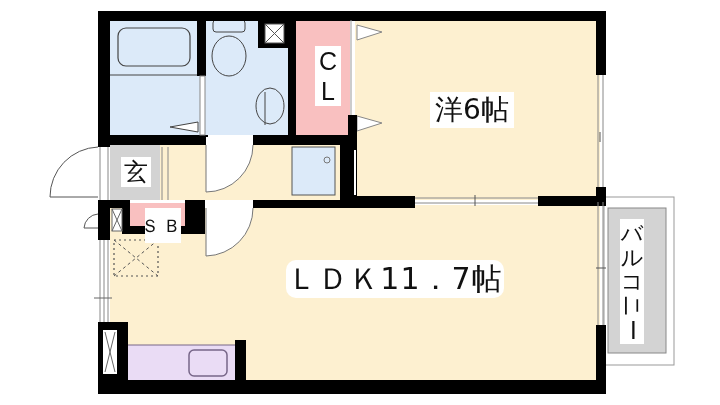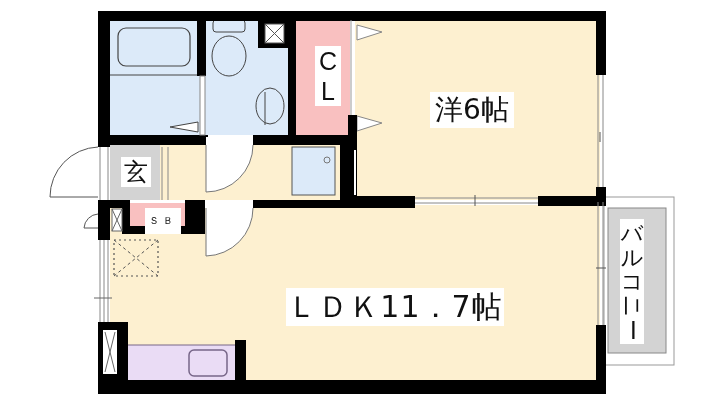--- a/index.html
+++ b/index.html
@@ -3,22 +3,22 @@
 <meta charset="utf-8">
 <style>
   html, body { margin: 0; padding: 0; background: #ffffff; }
   body { width: 720px; height: 405px; overflow: hidden; position: relative; font-family: "DejaVu Sans", "Liberation Sans", sans-serif; }
   #plan { position: absolute; left: 0; top: 0; width: 720px; height: 405px; }
   .lbl { position: absolute; background: #ffffff; color: #111; display: flex; align-items: center; justify-content: center; white-space: nowrap; line-height: 1; }
   .lbl-cl { left: 315px; top: 46px; width: 26px; height: 60px; flex-direction: column; font-size: 25px; font-family: "Liberation Sans", sans-serif; }
   .lbl-cl span { display: block; height: 30px; line-height: 30px; }
   .lbl-yo { left: 430px; top: 92px; width: 84px; height: 36px; font-size: 28px; }
   .lbl-gen { left: 121px; top: 157px; width: 30px; height: 30px; font-size: 24px; }
-  .lbl-sb { left: 145px; top: 208px; width: 36px; height: 26px; font-size: 10px; letter-spacing: 4px; }
-  .lbl-ldk { left: 286px; top: 288px; width: 218px; height: 38px; font-size: 30px; letter-spacing: 1px; }
+  .lbl-sb { left: 145px; top: 208px; width: 36px; height: 35px; font-size: 18px; letter-spacing: 4px; }
+  .lbl-ldk { left: 286px; top: 260px; width: 218px; height: 38px; font-size: 30px; letter-spacing: 1px; border-radius: 10px; }
   .lbl-bal { left: 620px; top: 219px; width: 24px; height: 125px; font-size: 22px; flex-direction: column; }
   .lbl-bal span { display: block; height: 24px; line-height: 24px; text-align: center; }
 </style>
 </head>
 <body>
 
 <svg id="plan" viewBox="0 0 720 405" xmlns="http://www.w3.org/2000/svg">
 
   <rect x="110" y="205" width="490" height="175" fill="#fdf0d0"></rect>
   <rect x="355" y="20" width="245" height="180" fill="#fdf0d0"></rect>

